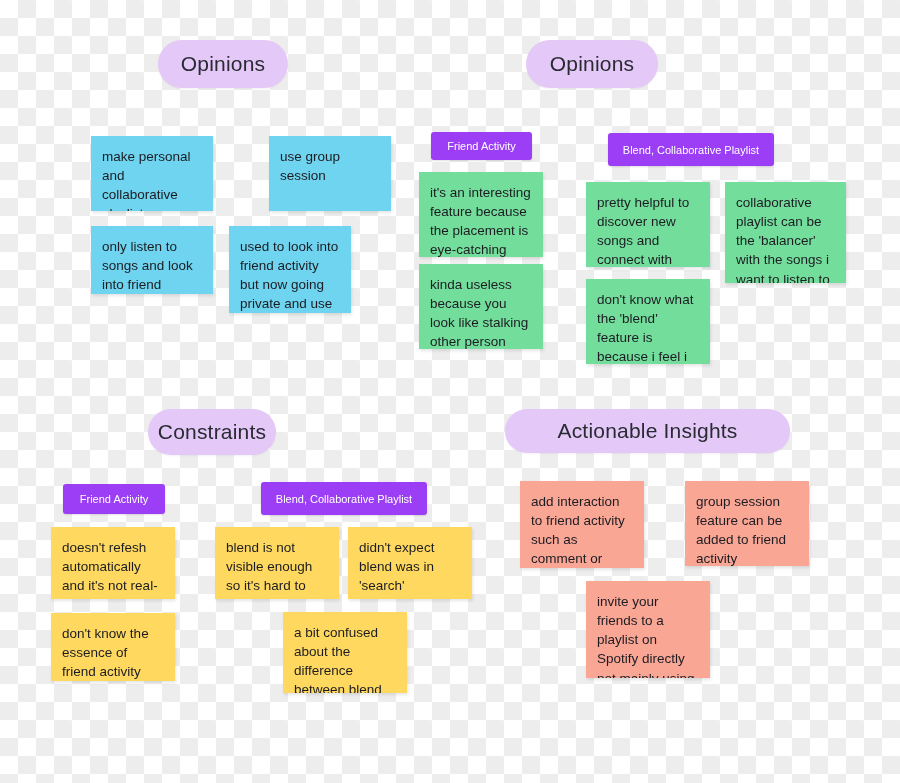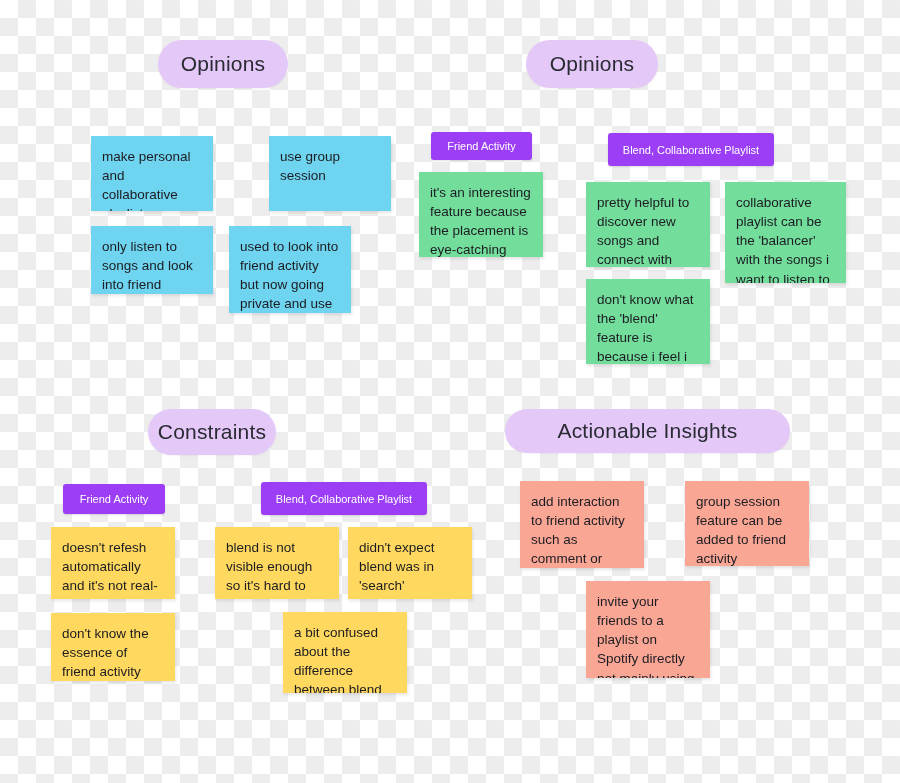--- a/index.html
+++ b/index.html
@@ -116,20 +116,21 @@
   <div class="note blue" style="left:91px; top:136px; width:122px; height:75px;">make personal and collaborative playlist</div>
 
   <div class="note blue" style="left:229px; top:136px; width:122px; height:75px;margin-left:40px;">use group session</div>
 
   <div class="note blue" style="left:91px; top:226px; width:122px; height:68px;">only listen to songs and look into friend activity</div>
 
   <div class="note blue" style="left:229px; top:226px; width:122px; height:87px;">used to look into friend activity but now going private and use web player</div>
 
   <div class="note green" style="left:419px; top:172px; width:124px; height:85px;">it's an interesting feature because the placement is eye-catching</div>
 
+  <div class="note green" style="left:419px; top:264px; width:124px; height:85px;">kinda useless because you  look like stalking other person</div>
 
   <div class="note green" style="left:586px; top:182px; width:124px; height:85px;">pretty helpful to discover new songs and connect with friends</div>
 
   <div class="note green" style="left:725px; top:182px; width:121px; height:101px;">collaborative playlist can be the 'balancer' with the songs i want to listen to with friends</div>
 
   <div class="note green" style="left:586px; top:279px; width:124px; height:85px;">don't know what the 'blend' feature is because i feel i don't explore enough</div>
 
   <div class="note yellow" style="left:51px; top:527px; width:124px; height:72px;">doesn't refesh automatically and it's not real-time</div>
 
   <div class="note yellow" style="left:51px; top:613px; width:124px; height:68px;">don't know the essence of friend activity</div>

